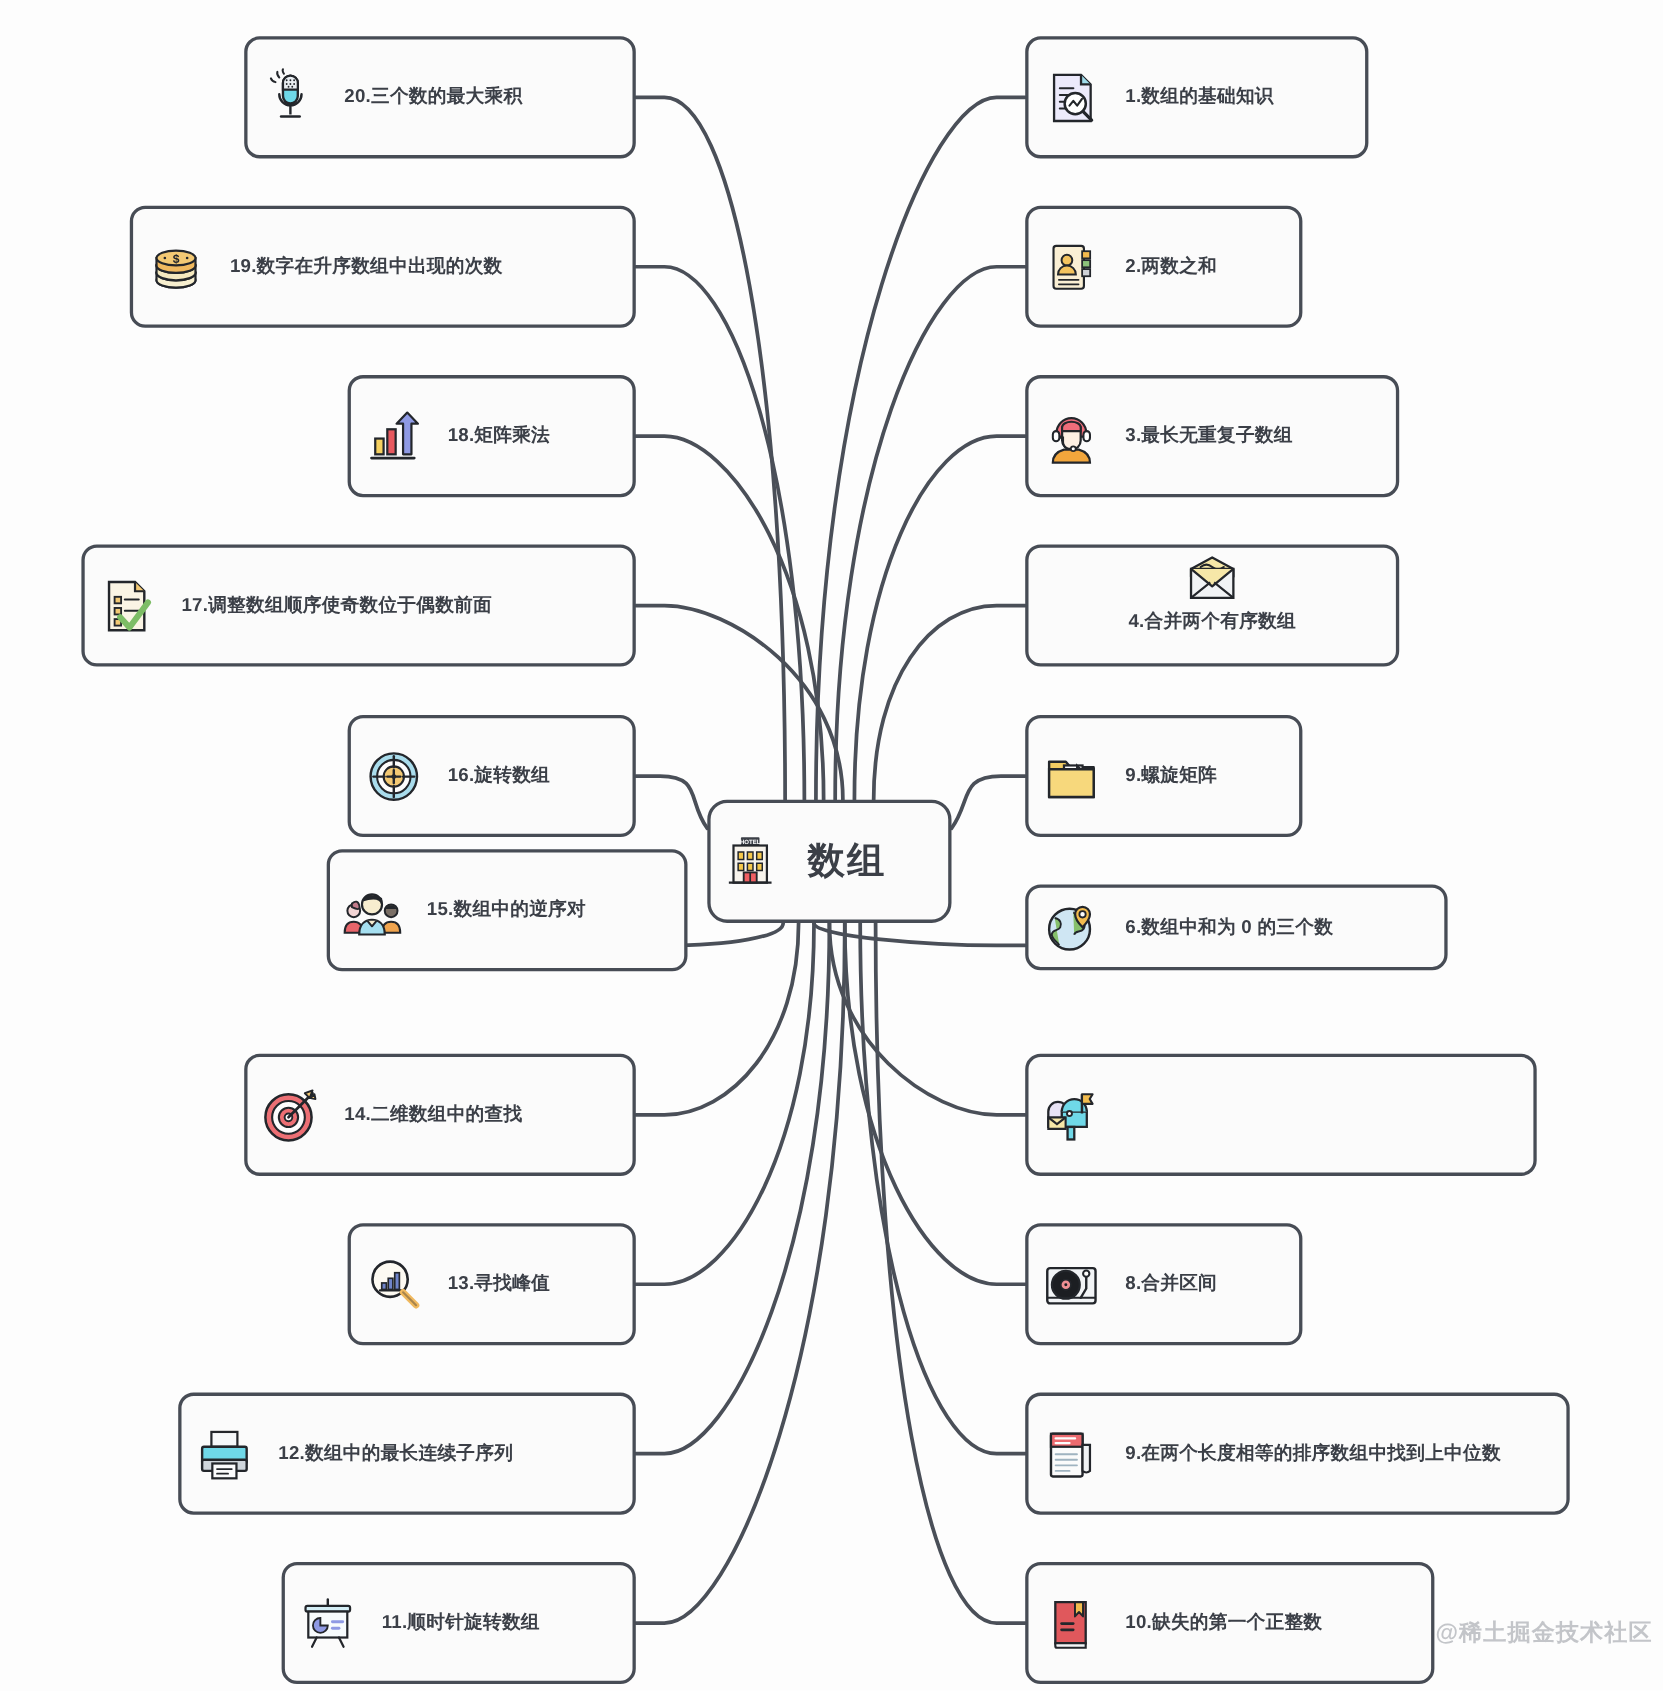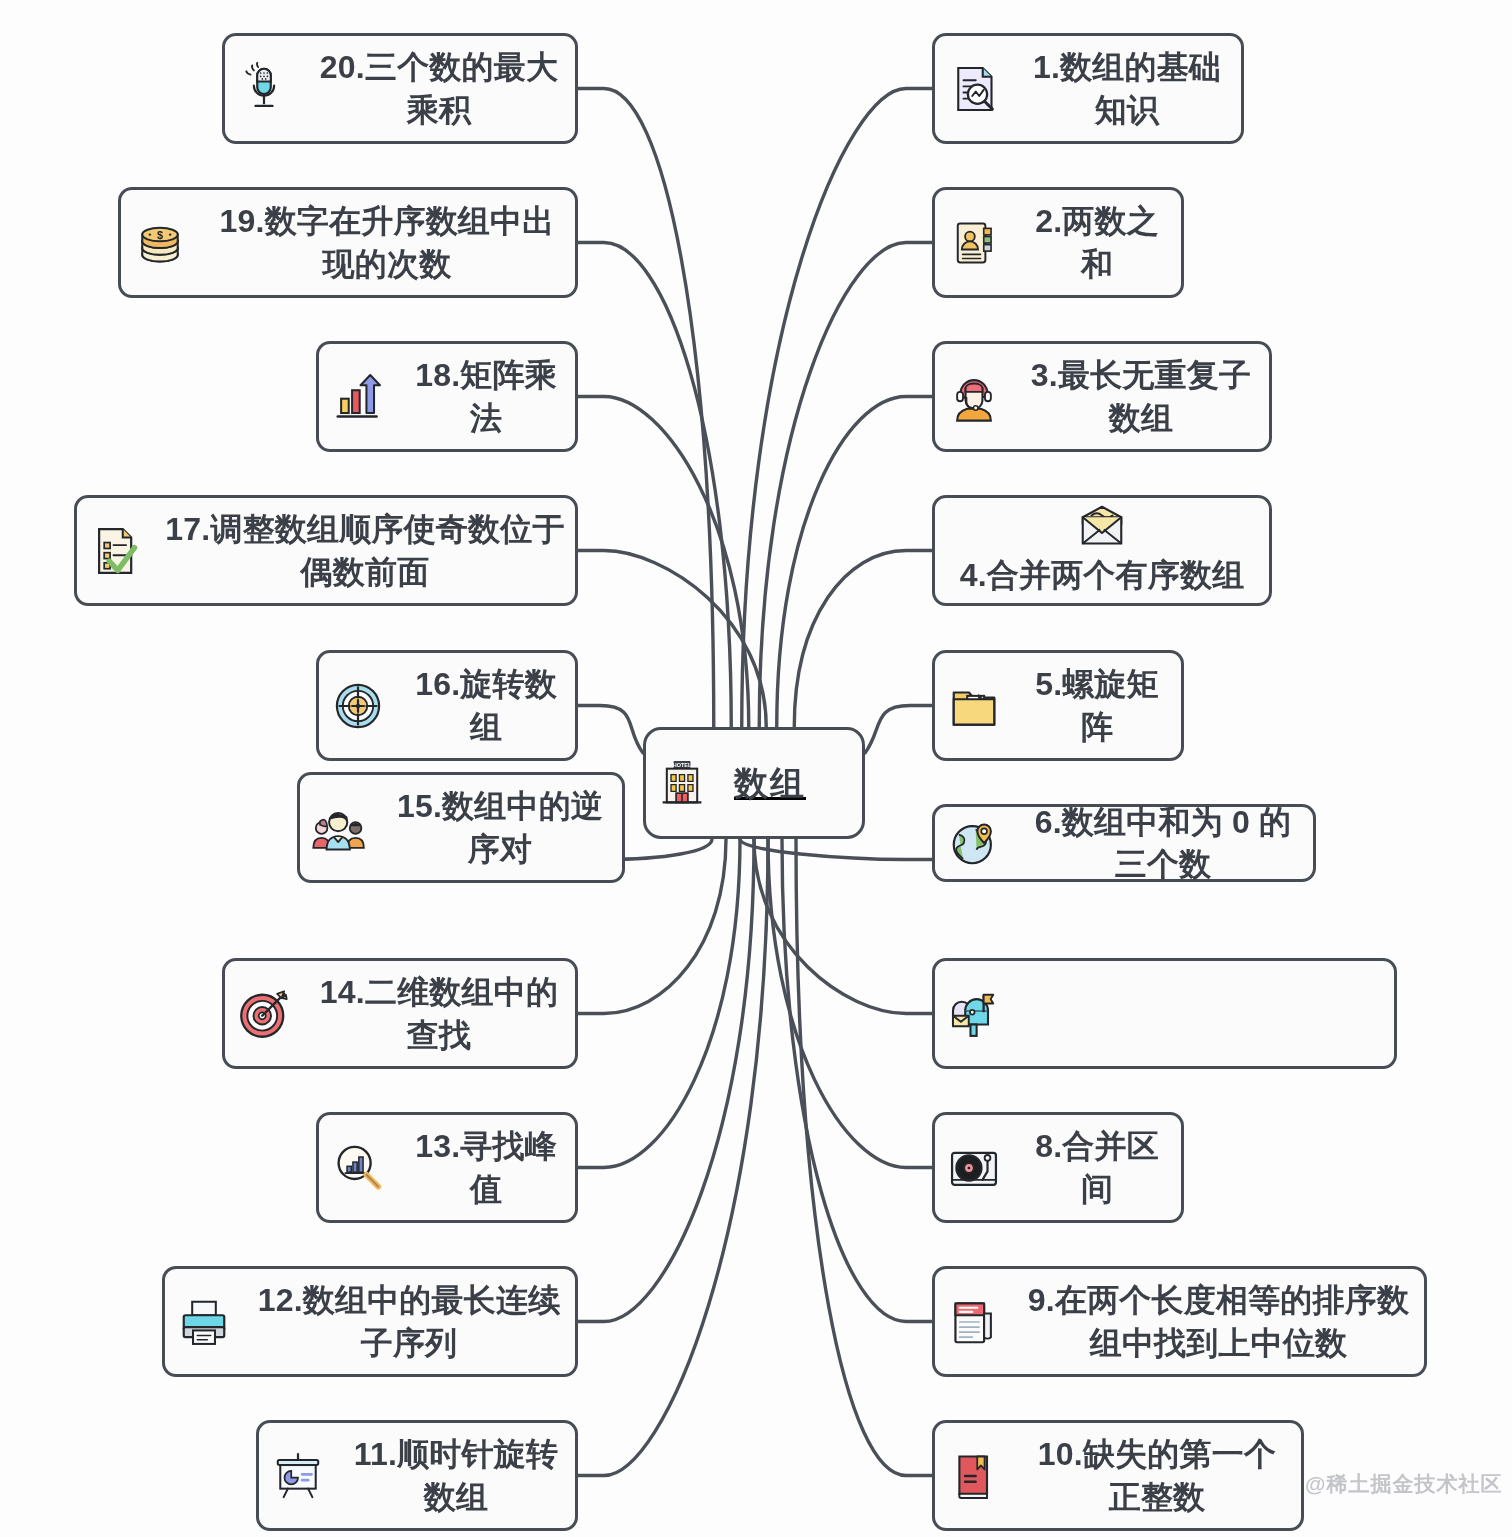--- a/index.html
+++ b/index.html
@@ -39,32 +39,30 @@
   .node .icon {
     flex: 0 0 auto;
     display: flex;
     align-items: center;
     justify-content: center;
   }
   .node .label {
     flex: 1 1 auto;
     color: #3b3f47;
     font-weight: bold;
-    font-size: 32px;
+    font-size: 17px;
     line-height: 1.32;
     letter-spacing: 0.2px;
-    text-align: center;
     padding: 0 10px;
   }
   .node.center {
     border-width: 3.5px;
     border-radius: 18px;
     background: #fbfbfb;
     z-index: 5;
-    text-decoration: underline;
   }
   .node.center .label {
     font-size: 34px;
     letter-spacing: 2px;
     text-align: left;
     padding-left: 16px;
   }
   .watermark {
     position: absolute;
     color: #c3c5c9;
@@ -172,21 +170,21 @@
     <path d="M8 16h18l5 6h25v32H8z" fill="#f3cd63" stroke="#23262b" stroke-width="2.6" stroke-linejoin="round"></path>
     <rect x="24" y="20" width="20" height="26" fill="#fdfdfd" stroke="#23262b" stroke-width="2.4"></rect>
     <path d="M38 20l6 6h-6z" fill="#e7e9ec" stroke="#23262b" stroke-width="2"></path>
     <g stroke="#23262b" stroke-width="1.8" stroke-linecap="round">
       <line x1="28" y1="33" x2="39" y2="33"></line>
               <line x1="28" y1="38" x2="39" y2="38"></line>
     </g>
     <path d="M8 24h48v30H8z" fill="#f7d87c" stroke="#23262b" stroke-width="2.6"></path>
   </svg>
         </div>
-        <div class="label">5.螺旋矩阵</div>
+        <div class="label">9.螺旋矩阵</div>
       </div>
       <div class="node" style="left: 932px; top: 804px; width: 384px; height: 78px;">
         <div class="icon" style="width: 78px;">
           <svg class="ico" width="54" height="54" viewBox="0 0 64 64">
     <circle cx="30" cy="34" r="22" fill="#cfe6f3" stroke="#23262b" stroke-width="2.6"></circle>
     <path d="M14 22c6 1 8 6 6 10s-8 2-9 7 5 8 8 12" fill="#86c06b" stroke="#23262b" stroke-width="2"></path>
     <path d="M34 16c5 2 3 7 7 8s7 6 4 10-9 1-10 6" fill="#86c06b" stroke="#23262b" stroke-width="2"></path>
     <path d="M44 10a8 8 0 0 1 8 8c0 6-8 14-8 14s-8-8-8-14a8 8 0 0 1 8-8z" fill="#f3bc4e" stroke="#23262b" stroke-width="2.4"></path>
     <circle cx="44" cy="18" r="3.4" fill="#fdfdfd" stroke="#23262b" stroke-width="2"></circle>
   </svg>

